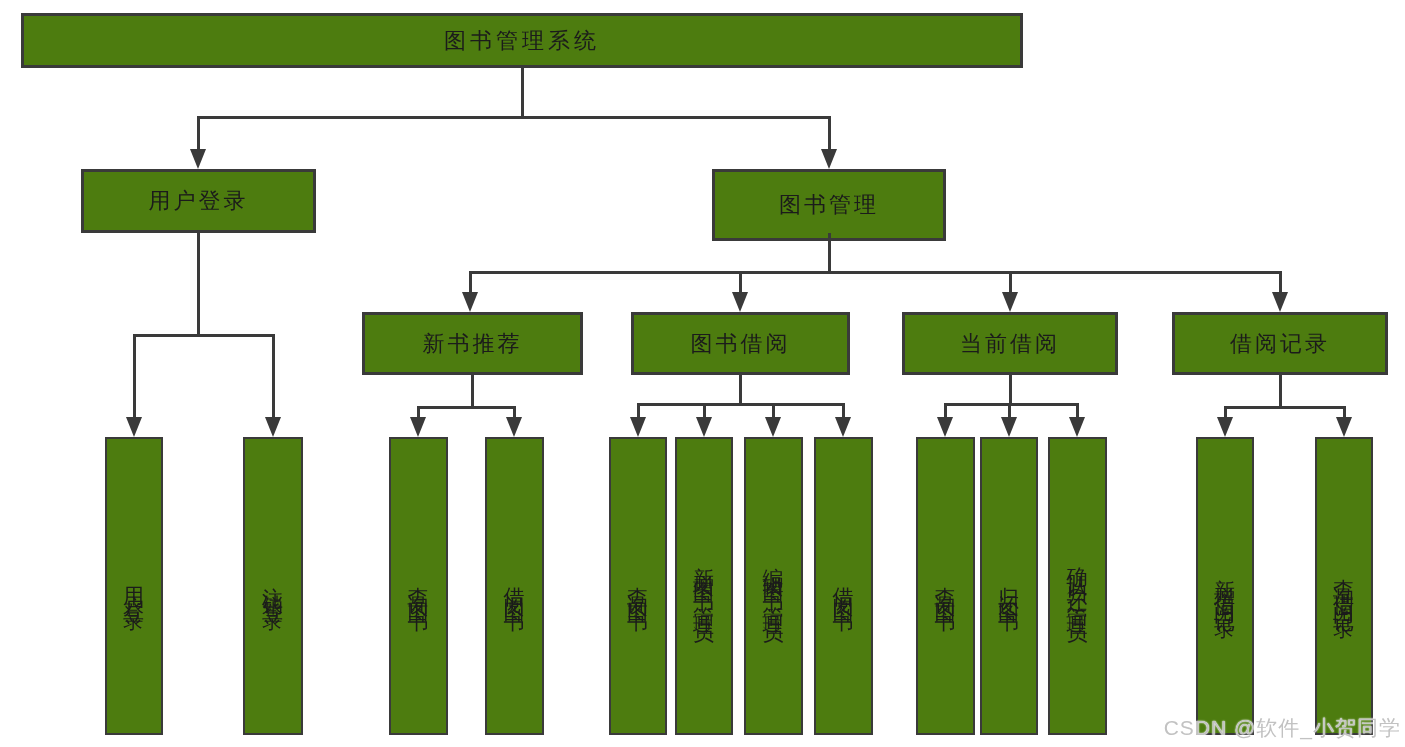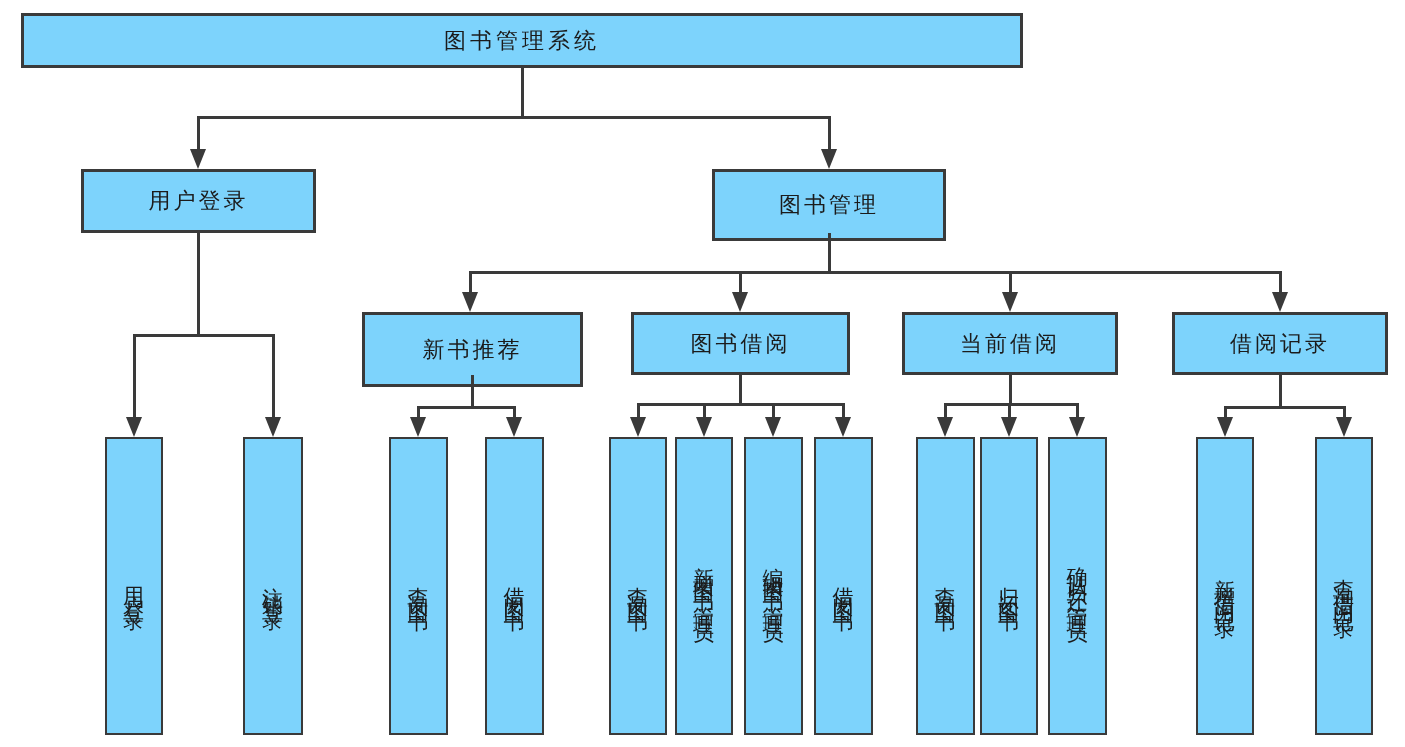--- a/index.html
+++ b/index.html
@@ -1,21 +1,21 @@
 <!DOCTYPE html>
 <html><head>
 <meta charset="utf-8">
 <style>
   html,body{margin:0;padding:0;background:#fff;}
   #canvas{
     position:relative;width:1405px;height:747px;background:#fff;overflow:hidden;
     font-family:"Liberation Sans","DejaVu Sans",sans-serif;color:#1b1b1b;
   }
   .box{
-    position:absolute;box-sizing:border-box;background:#7dd3fc;border:3px solid #3a3a3a;
+    position:absolute;box-sizing:border-box;background:#4d7c0f;border:3px solid #3a3a3a;
     display:flex;align-items:center;justify-content:center;text-align:center;
     font-size:22px;letter-spacing:3px;white-space:nowrap;
   }
   .leaf{
     border-width:2.5px;font-size:21px;letter-spacing:0;
   }
   .vtext{
     writing-mode:vertical-rl;text-orientation:mixed;letter-spacing:8px;line-height:1;white-space:nowrap;
   }
   .vl{position:absolute;width:3px;background:#3a3a3a;}
@@ -60,21 +60,21 @@
   <i class="hl" style="left:468.5px;top:270.5px;width:813px;"></i>
   <i class="vl" style="left:468.5px;top:272px;height:21px;"></i>
   <i class="vl" style="left:738.5px;top:272px;height:21px;"></i>
   <i class="vl" style="left:1008.5px;top:272px;height:21px;"></i>
   <i class="vl" style="left:1278.5px;top:272px;height:21px;"></i>
   <i class="ah" style="left:462px;top:292px;"></i>
   <i class="ah" style="left:732px;top:292px;"></i>
   <i class="ah" style="left:1002px;top:292px;"></i>
   <i class="ah" style="left:1272px;top:292px;"></i>
 
-  <div class="box" style="left:362px;top:312px;width:221px;height:75px;">新书推荐</div>
+  <div class="box" style="left:362px;top:312px;width:221px;height:63px;">新书推荐</div>
   <div class="box" style="left:902px;top:312px;width:216px;height:63px;">当前借阅</div>
   <div class="box" style="left:631px;top:312px;width:219px;height:63px;">图书借阅</div>
   <div class="box" style="left:1172px;top:312px;width:216px;height:63px;">借阅记录</div>
 
   <i class="vl" style="left:470.5px;top:375px;height:34px;"></i>
   <i class="hl" style="left:416.5px;top:405.5px;width:99px;"></i>
   <i class="vl" style="left:416.5px;top:407px;height:11px;"></i>
   <i class="vl" style="left:512.5px;top:407px;height:11px;"></i>
   <i class="ah" style="left:410px;top:417px;"></i>
   <i class="ah" style="left:506px;top:417px;"></i>
@@ -143,14 +143,15 @@
     <span class="vtext">确认归还（管理员）</span>
   </div>
 
   <div class="box leaf" style="left:1196px;top:437px;width:58px;height:298px;">
     <span class="vtext">新增借阅记录</span>
   </div>
   <div class="box leaf" style="left:1315px;top:437px;width:58px;height:298px;">
     <span class="vtext">查询借阅记录</span>
   </div>
 
+  <div id="watermark">CSDN @软件_小贺同学</div>
 
 </div>
 
 </body></html>

